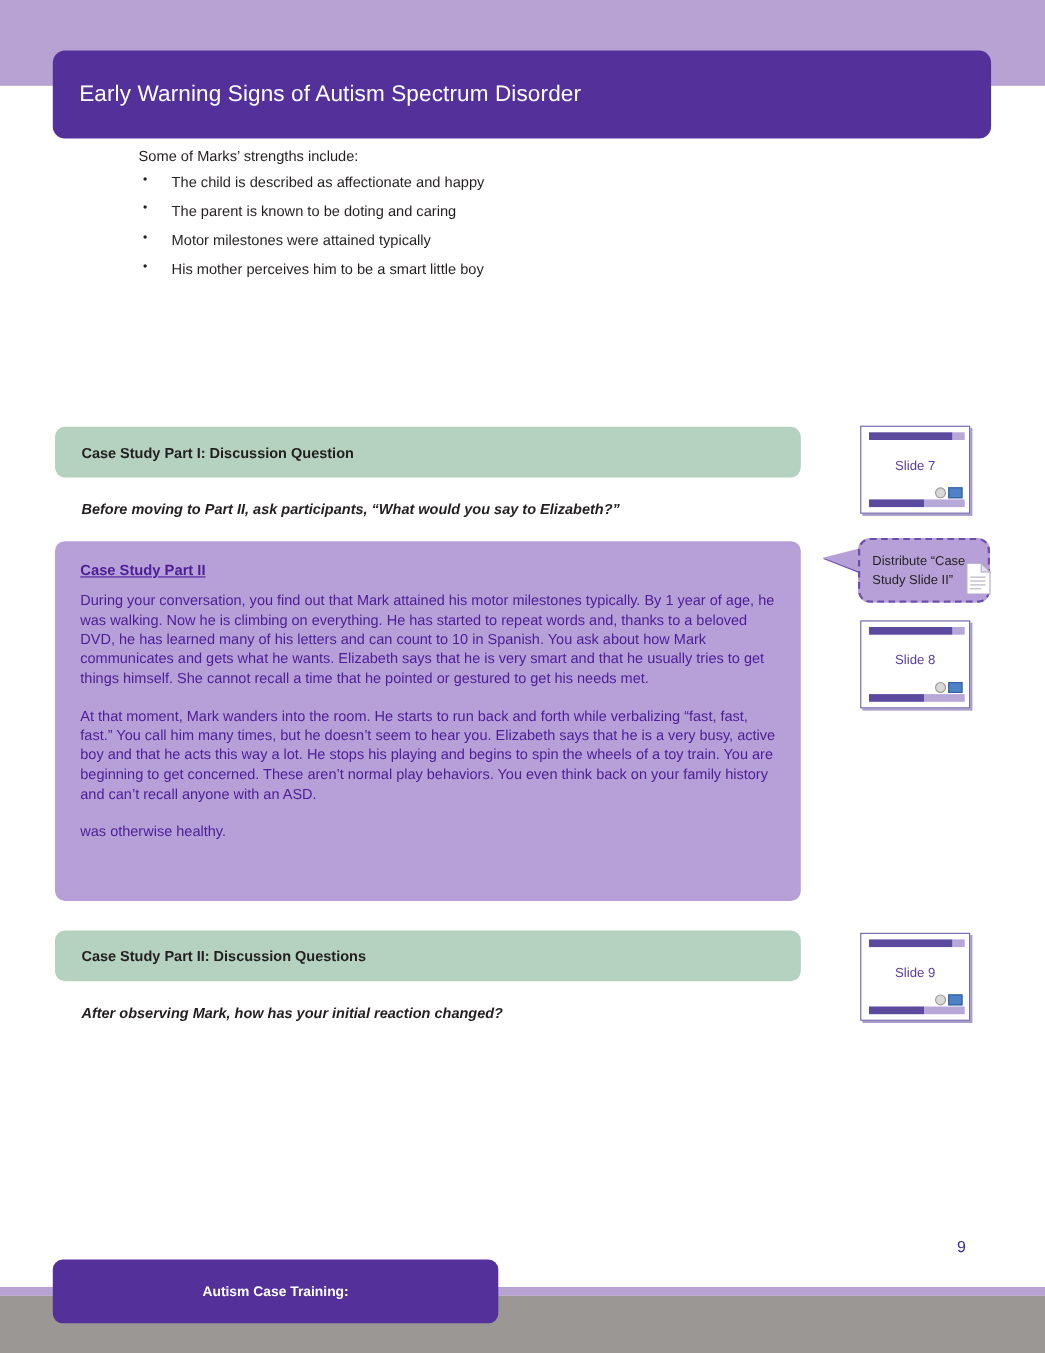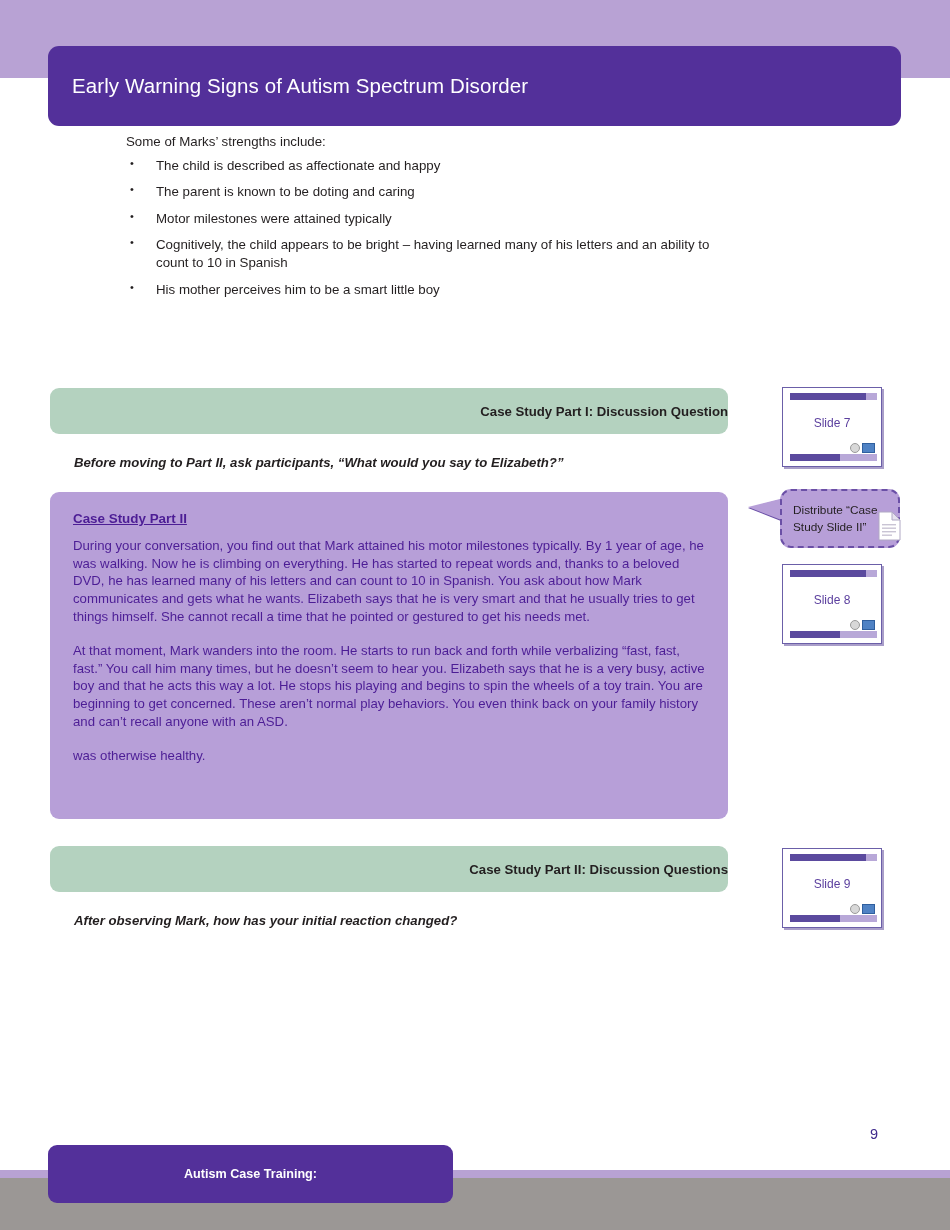--- a/index.html
+++ b/index.html
@@ -83,21 +83,20 @@
     left: 50px;
     width: 678px;
     height: 46px;
     border-radius: 9px;
     display: flex;
     align-items: center;
     box-sizing: border-box;
   }
   .green-band {
     background: #b4d2bf;
-    justify-content: flex-end;
   }
   .band-label {
     font-size: 13.2px;
     font-weight: bold;
     color: #231f20;
     padding-left: 24px;
   }
 
   .question-line {
     position: absolute;
@@ -292,21 +291,20 @@
 <div class="header-banner">
   <div class="header-title">Early Warning Signs of Autism Spectrum Disorder</div>
 </div>
 
 <div class="body-col">
   <p class="lead-in">Some of Marks’ strengths include:</p>
   <ul class="bullets">
     <li>The child is described as affectionate and happy</li>
     <li>The parent is known to be doting and caring</li>
     <li>Motor milestones were attained typically</li>
-    <li>Cognitively, the child appears to be bright – having learned many of his letters and an ability to count to 10 in Spanish</li>
     <li>His mother perceives him to be a smart little boy</li>
   </ul>
 </div>
 
 <div class="section-band green-band" style="top:388px;">
   <span class="band-label">Case Study Part I: Discussion Question</span>
 </div>
 <div class="question-line" style="top:455px;">Before moving to Part II, ask participants, “What would you say to Elizabeth?”</div>
 
 <div class="purple-block">

